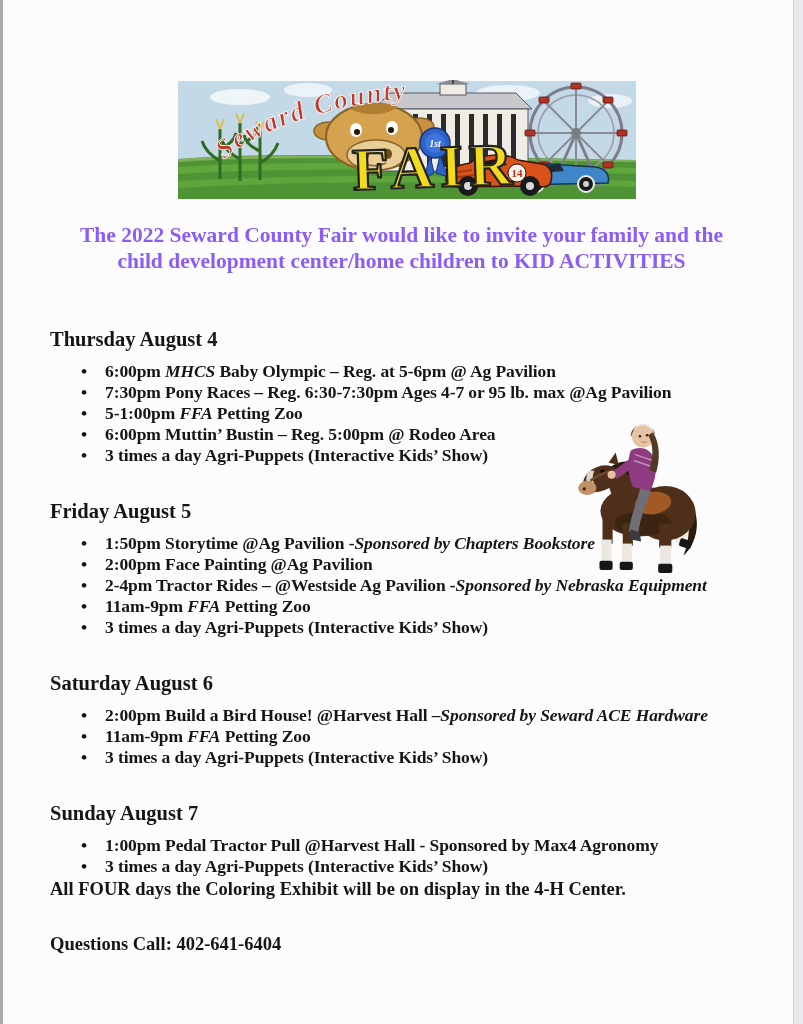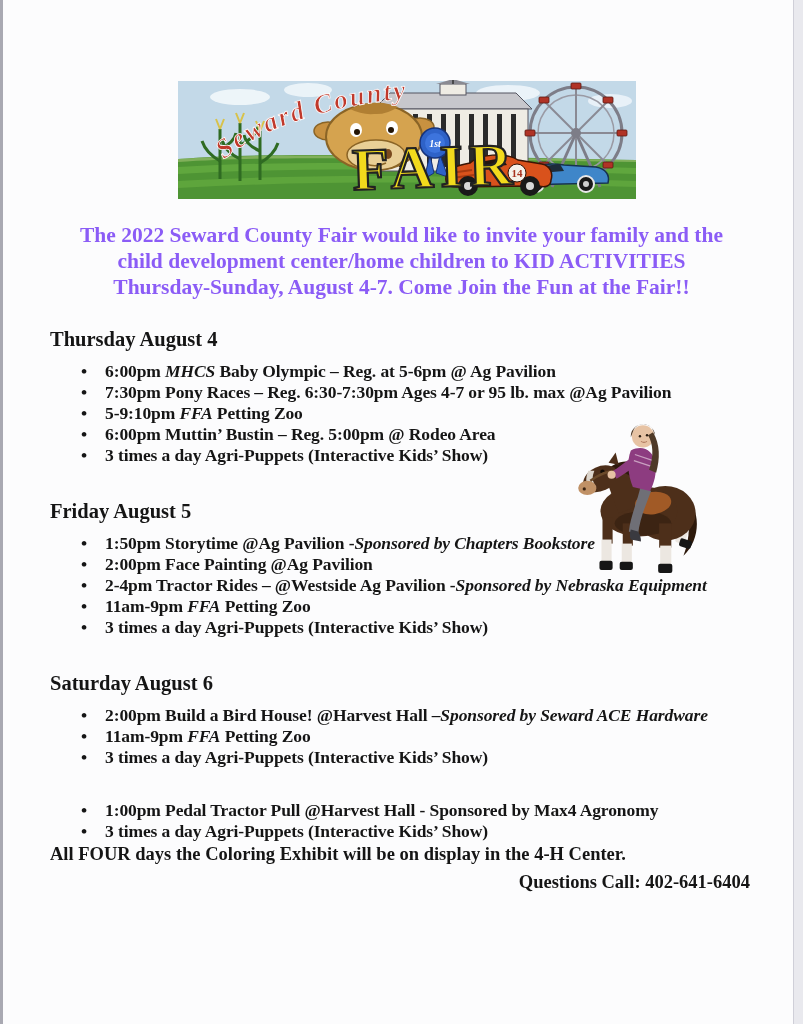--- a/index.html
+++ b/index.html
@@ -24,21 +24,21 @@
   .section-title{font-size:20.5px;line-height:27px;}
   ul.events{list-style:none;margin:8px 0 0 0;padding:0;}
   ul.events li{
     position:relative;padding-left:55px;font-size:17.5px;line-height:21px;
     white-space:nowrap;letter-spacing:-0.1px;
   }
   ul.events li::before{content:"\2022";position:absolute;left:31px;top:0;}
   .it{font-style:italic;}
 
   .footnote{font-size:18.5px;line-height:25px;}
-  .questions{margin-top:3px;width:700px;text-align:right;font-size:18.5px;line-height:25px;}
+  .questions{margin-top:30px;width:700px;text-align:left;font-size:18.5px;line-height:25px;}
 
   .photo{position:absolute;left:578px;top:410px;width:134px;height:168px;z-index:2;}
   .photo svg{display:block;width:100%;height:100%;}
 </style>
 </head>
 <body>
 
 <div class="page">
   <div class="edge-left"></div>
   <div class="edge-right"></div>
@@ -172,30 +172,29 @@
         <textPath href="#arcpath" startOffset="4%">Seward County</textPath>
       </text>
 
       <text x="258" y="106" text-anchor="middle" font-size="60" font-weight="bold" letter-spacing="6" fill="#f2da1c" stroke="#222222" stroke-width="2.2" transform="rotate(-2 258 106)">FAIR</text>
     </svg>
   </div>
 
   <div class="headline" style="color:#8b5cf6;">
     <div>The 2022 Seward County Fair would like to invite your family and the</div>
     <div>child development center/home children to KID ACTIVITIES</div>
-    <div>Thursday-Sunday, August 4-7. Come Join the Fun at the Fair!!</div>
   </div>
 
   <div class="main">
     <div class="section">
       <div class="section-title">Thursday August 4</div>
       <ul class="events">
           <li><span>6:00pm </span><span class="it">MHCS</span><span> Baby Olympic – Reg. at 5-6pm @ Ag Pavilion</span></li>
           <li><span>7:30pm Pony Races – Reg. 6:30-7:30pm Ages 4-7 or 95 lb. max @Ag Pavilion</span></li>
-          <li><span>5-9:10pm </span><span class="it">FFA</span><span> Petting Zoo</span></li>
+          <li><span>5-1:00pm </span><span class="it">FFA</span><span> Petting Zoo</span></li>
           <li><span>6:00pm Muttin’ Bustin – Reg. 5:00pm @ Rodeo Area</span></li>
           <li><span>3 times a day Agri-Puppets (Interactive Kids’ Show)</span></li>
         </ul>
     </div>
 
     <div class="section">
       <div class="section-title">Friday August 5</div>
       <ul class="events">
           <li><span>1:50pm Storytime @Ag Pavilion -</span><span class="it">Sponsored by Chapters Bookstore</span></li>
           <li><span>2:00pm Face Painting @Ag Pavilion</span></li>
@@ -208,20 +207,21 @@
     <div class="section">
       <div class="section-title">Saturday August 6</div>
       <ul class="events">
           <li><span>2:00pm Build a Bird House! @Harvest Hall –</span><span class="it">Sponsored by Seward ACE Hardware</span></li>
           <li><span>11am-9pm </span><span class="it">FFA</span><span> Petting Zoo</span></li>
           <li><span>3 times a day Agri-Puppets (Interactive Kids’ Show)</span></li>
         </ul>
     </div>
 
     <div class="section">
+      <div class="section-title">Sunday August 7</div>
       <ul class="events">
           <li><span>1:00pm Pedal Tractor Pull @Harvest Hall - Sponsored by Max4 Agronomy</span></li>
           <li><span>3 times a day Agri-Puppets (Interactive Kids’ Show)</span></li>
         </ul>
     </div>
   <div class="footnote">All FOUR days the Coloring Exhibit will be on display in the 4-H Center.</div>
       <div class="questions">Questions Call: 402-641-6404</div>
     </div>
 
   <div class="photo">

